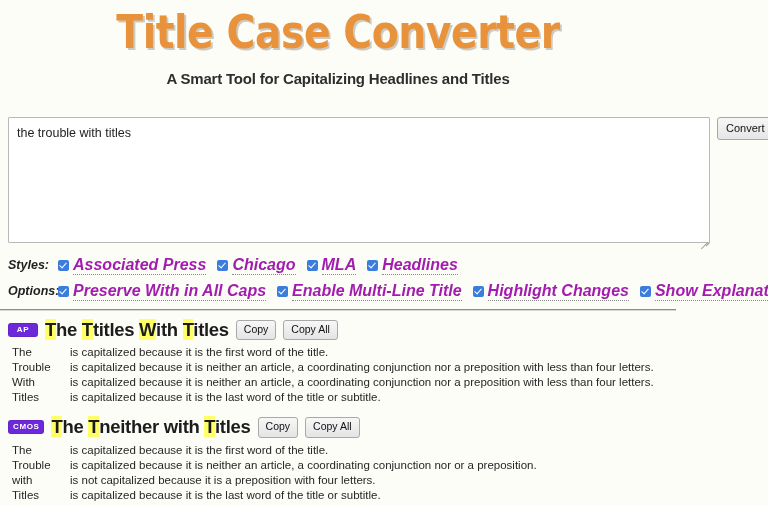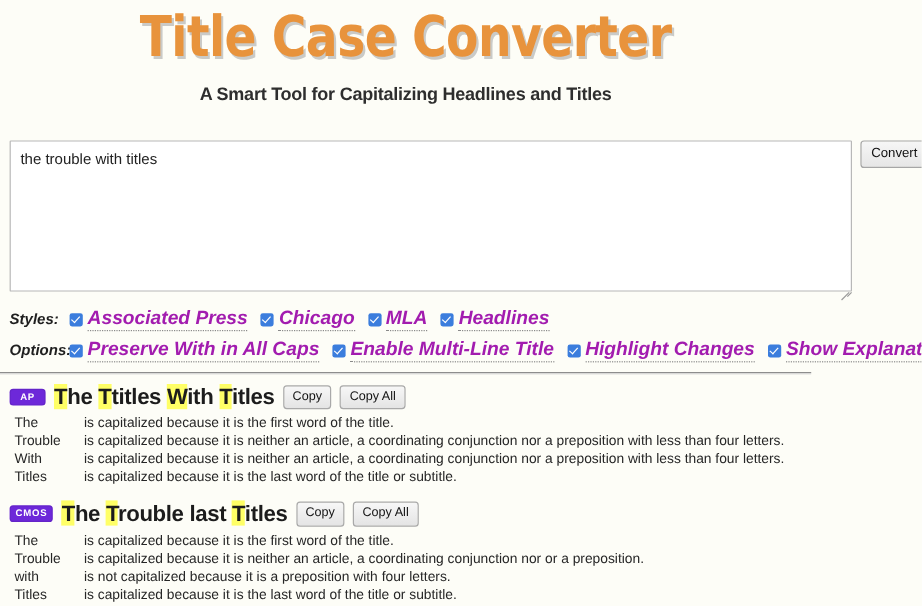--- a/index.html
+++ b/index.html
@@ -319,21 +319,21 @@
           </div>
           <div class="exp-row">
             <span class="exp-word">Titles</span>
             <span class="exp-text">is capitalized because it is the last word of the title or subtitle.</span>
           </div>
         </div>
       </div>
       <div class="result-block">
         <div class="result-head">
           <span class="badge">CMOS</span>
-          <span class="result-title"><span class="hl">T</span><span>he </span><span class="hl">T</span><span>rouble last </span><span class="hl">T</span><span>itles</span></span>
+          <span class="result-title"><span class="hl">T</span><span>he </span><span class="hl">T</span><span>neither with </span><span class="hl">T</span><span>itles</span></span>
           <button class="copy-btn">Copy</button>
           <button class="copy-btn">Copy All</button>
         </div>
         <div class="explanations">
           <div class="exp-row">
             <span class="exp-word">The</span>
             <span class="exp-text">is capitalized because it is the first word of the title.</span>
           </div>
           <div class="exp-row">
             <span class="exp-word">Trouble</span>

